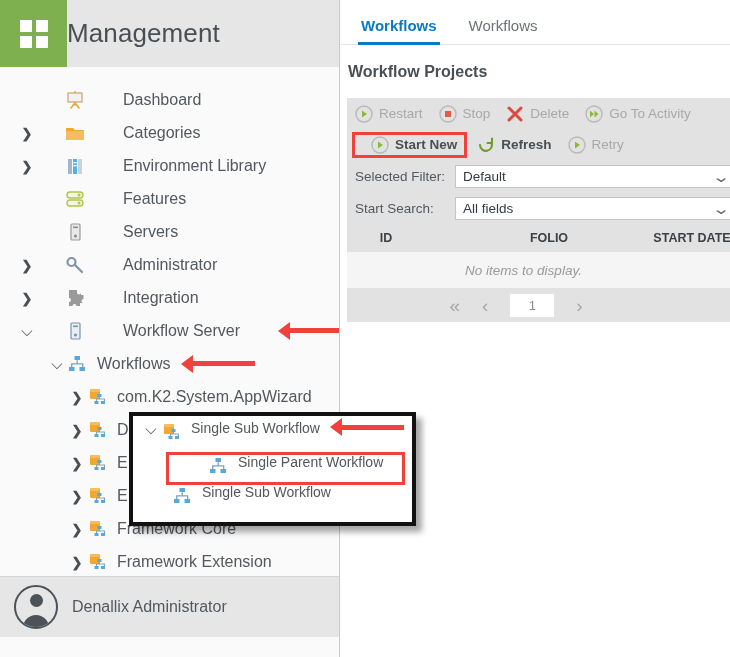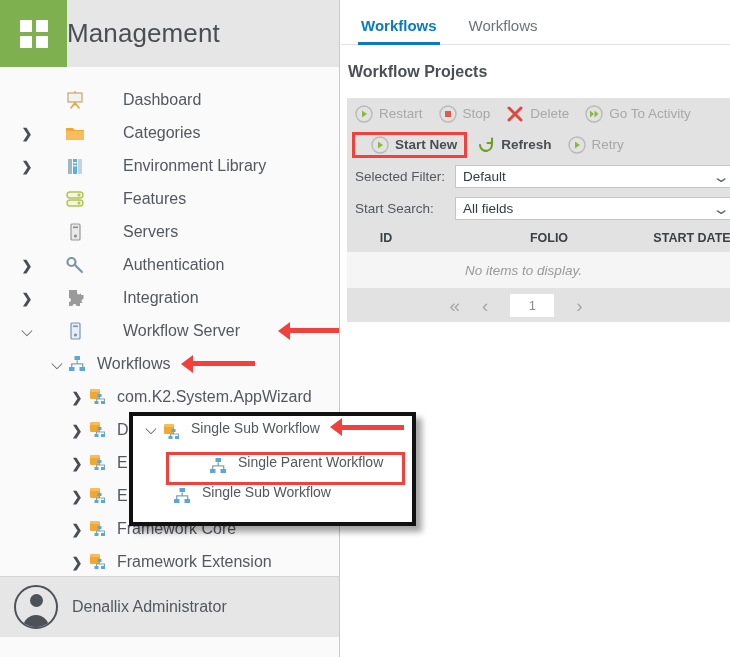--- a/index.html
+++ b/index.html
@@ -444,21 +444,21 @@
           <span class="nav-label">Servers</span>
         </div>
         <div class="nav-row d0">
           <span class="twisty collapsed"></span>
           <span class="nav-icon">
             <svg viewBox="0 0 22 22" xmlns="http://www.w3.org/2000/svg">
               <circle cx="7.5" cy="8" r="4" fill="none" stroke="#7f94a8" stroke-width="2.2"></circle>
               <path d="M10.5 10.5L18 18M15 15l2 2M13 13l2 2" stroke="#7f94a8" stroke-width="2.2" fill="none" stroke-linecap="round"></path>
             </svg>
           </span>
-          <span class="nav-label">Authentication</span>
+          <span class="nav-label">Administrator</span>
         </div>
         <div class="nav-row d0">
           <span class="twisty collapsed"></span>
           <span class="nav-icon">
             <svg viewBox="0 0 22 22" xmlns="http://www.w3.org/2000/svg">
               <path d="M9 3h4v2.5a2 2 0 104 0V8h2.5v4a2 2 0 100 4H16v3H12.5a2 2 0 10-4 0H5v-4a2 2 0 100-4V3z" fill="#9a9a9a"></path>
             </svg>
           </span>
           <span class="nav-label">Integration</span>
         </div>

